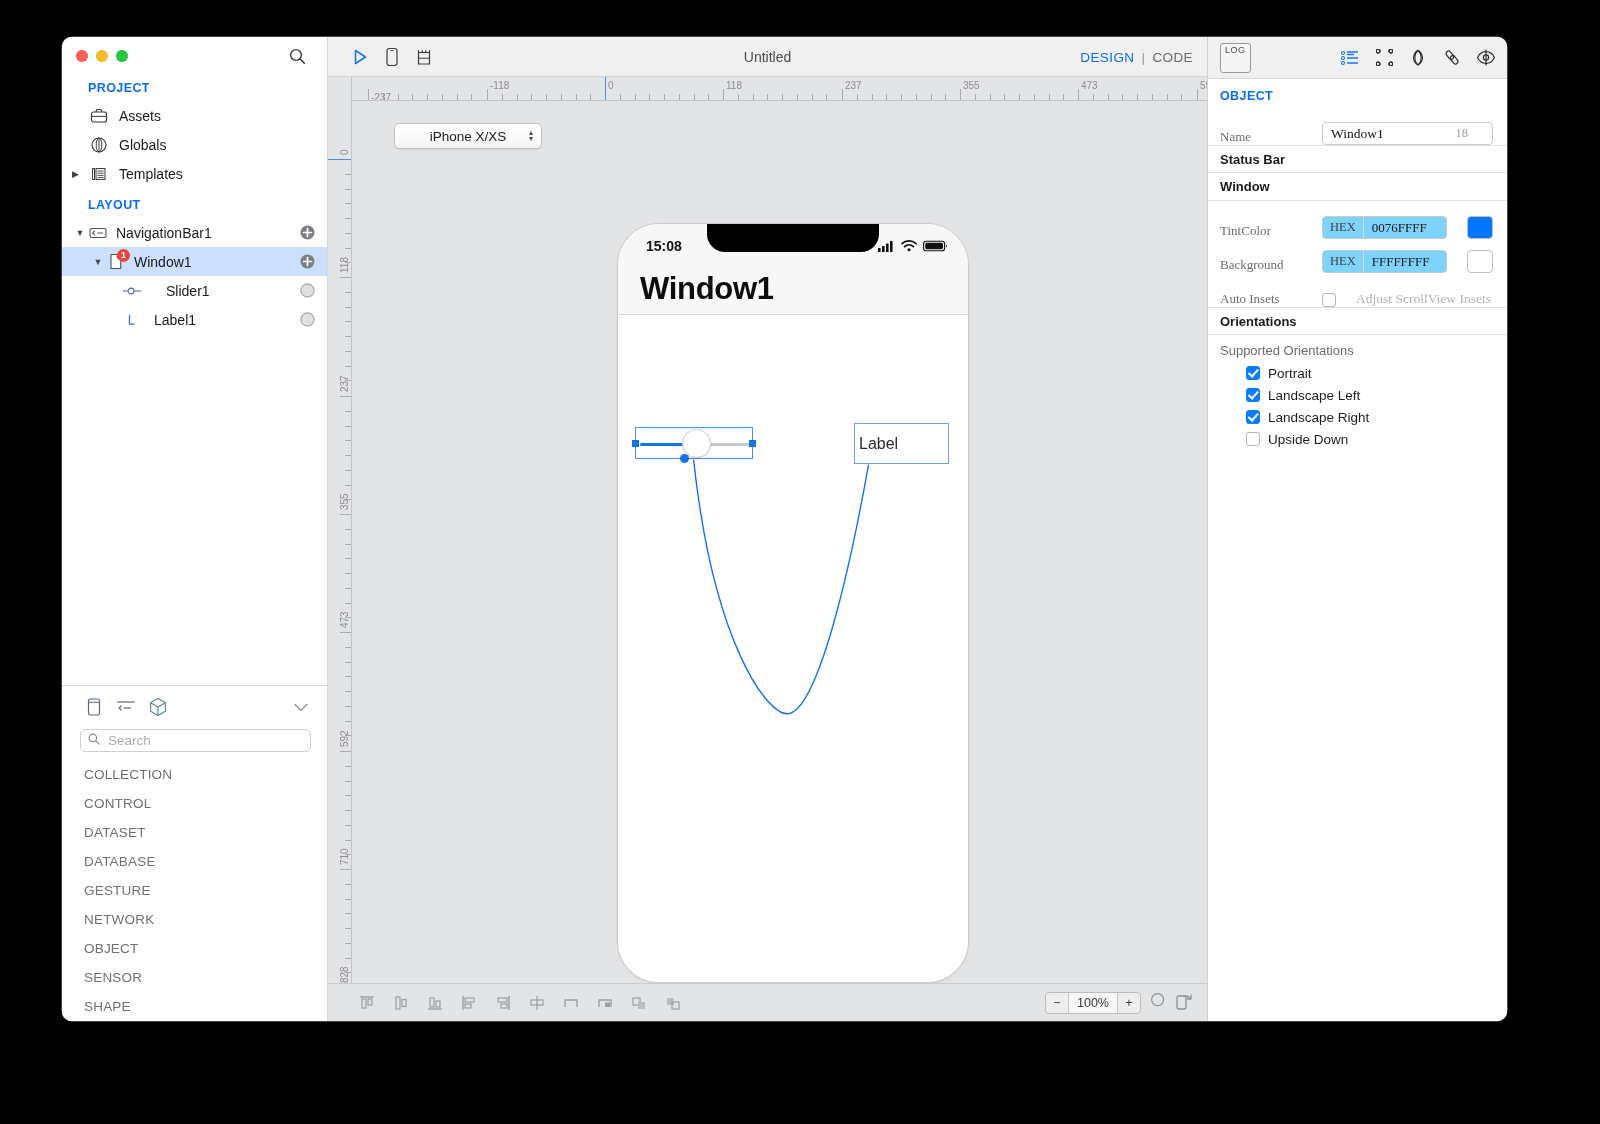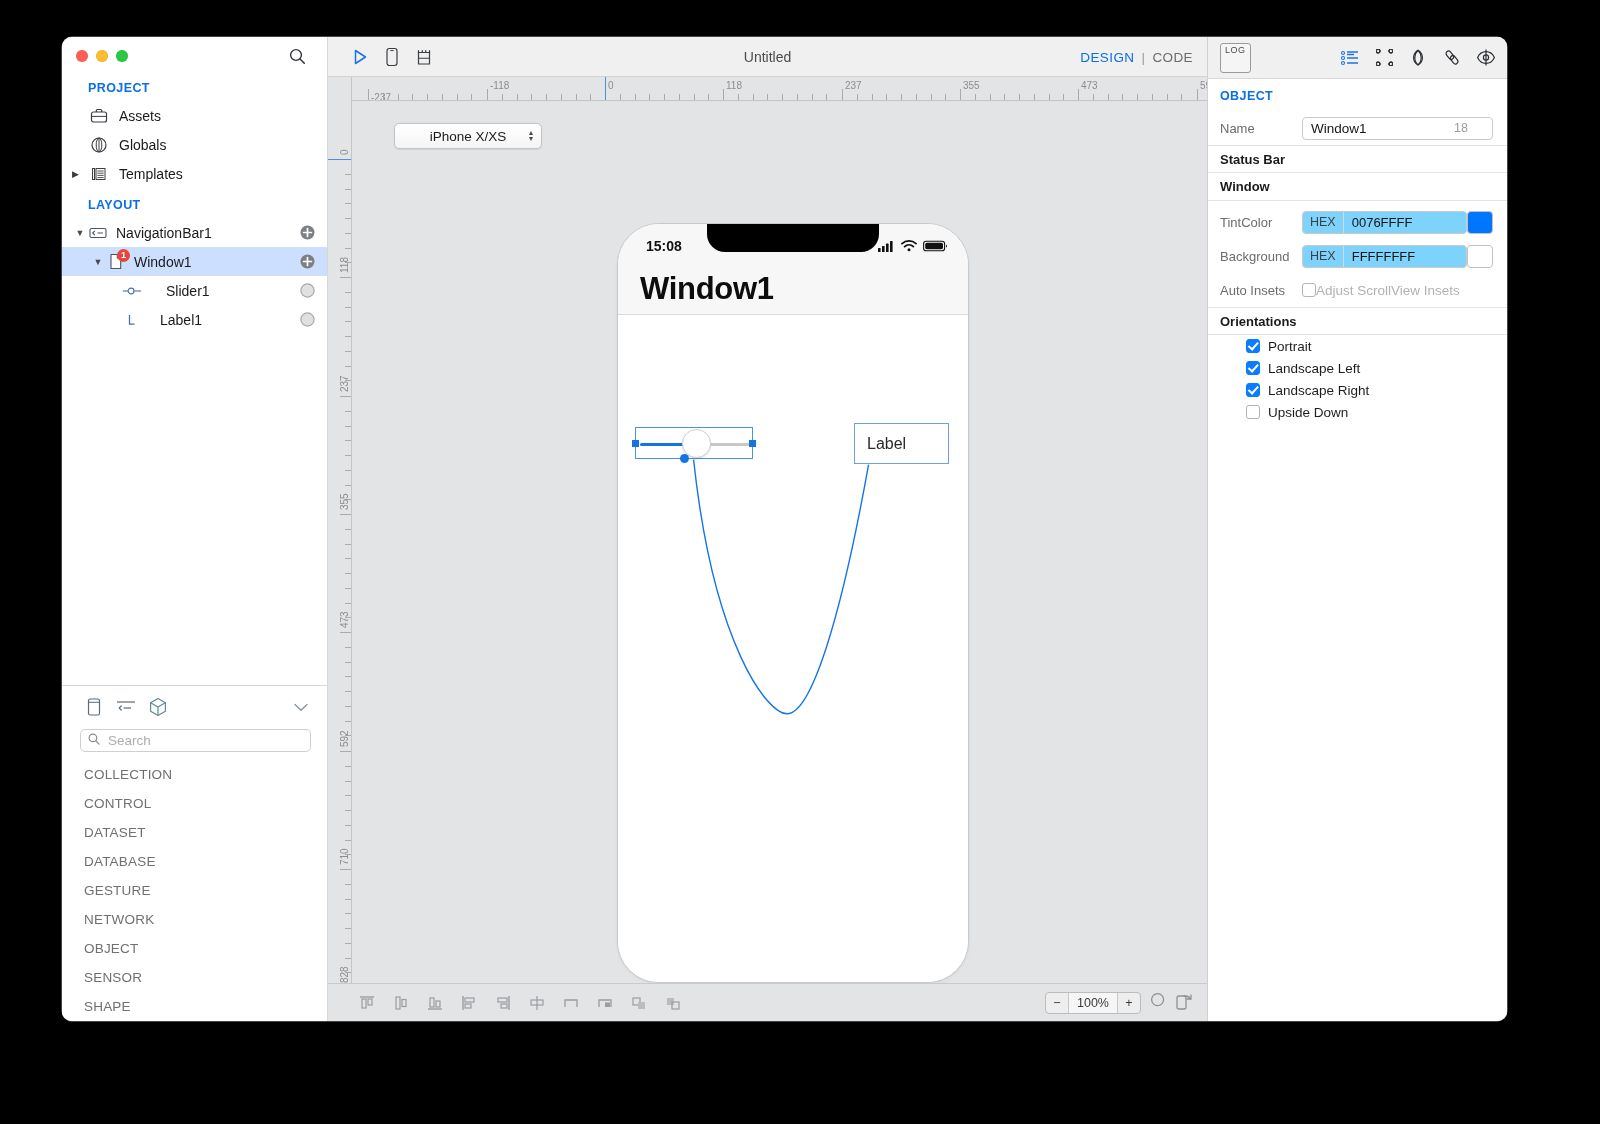--- a/index.html
+++ b/index.html
@@ -355,21 +355,21 @@
 
   #label-widget {
     position: absolute;
     left: 236px; top: 108px;
     width: 95px; height: 41px;
     border: 1px solid #6f9fe3;
     font-size: 16px;
     color: #2a2a2a;
     display: flex;
     align-items: center;
-    padding-left: 12px;
+    padding-left: 4px;
   }
 
   #connect-svg {
     position: absolute; left:0; top:0; width: 100%; height: 100%;
     pointer-events: none;
   }
 
   
   #bottom-toolbar {
     height: 38px;
@@ -443,24 +443,25 @@
     width: 22px; height: 22px;
     display:flex;align-items:center;justify-content:center;
     cursor: pointer;
   }
   #obj-head {
     font-size: 12.5px; font-weight: bold; color: #0a6fe8;
     letter-spacing: .4px;
     padding: 10px 0 8px 12px;
   }
   .prop-row {
-    display: flex; align-items: center;
+    display: flex; align-items: flex-end;
     height: 34px;
     padding: 0 14px 0 12px;
-    gap: 0;
+    gap: 20px;
+    font-family: Liberation Serif, serif;
   }
   .prop-label {
     font-size: 13px; color: #6c6c6c;
     width: 82px; flex: 0 0 auto;
   }
   .text-field {
     flex: 1 1 auto;
     height: 23px;
     border: 1px solid #cacaca;
     border-radius: 4px;
@@ -652,21 +653,21 @@
           </svg>
       </span>
     </div>
 
     <div class="layout-row" style="padding-left:60px;">
       <span class="ic2">
         <svg width="16" height="14" viewBox="0 0 16 14">
             <path d="M5.5 2v9.2h5" fill="none" stroke="#4b6fa8" stroke-width="1.3"></path>
           </svg>
       </span>
-      <span class="lbl" style="margin-left:10px;text-align:center;">Label1</span>
+      <span class="lbl" style="margin-left:4px;text-align:center;">Label1</span>
       <span class="row-right">
         <svg width="15" height="15" viewBox="0 0 15 15">
             <circle cx="7.5" cy="7.5" r="6.6" fill="#e0e0e0" stroke="#a8a8a8" stroke-width="1.2"></circle>
           </svg>
       </span>
     </div>
 
     <div id="library">
       <div id="library-toolbar">
         <span class="libic">
@@ -1114,20 +1115,21 @@
     </div>
 
     <div class="prop-row">
       <span class="prop-label">Auto Insets</span>
       <span class="cb"></span>
       <span class="disabled-text" style="font-size:13.5px;">Adjust ScrollView Insets</span>
     </div>
 
     <div class="group-head">Orientations</div>
 
+    <div class="sub-label">Supported Orientations</div>
 
     <div class="cb-row">
       <span class="cb checked"></span>
       <span>Portrait</span>
     </div>
     <div class="cb-row">
       <span class="cb checked"></span>
       <span>Landscape Left</span>
     </div>
     <div class="cb-row">

